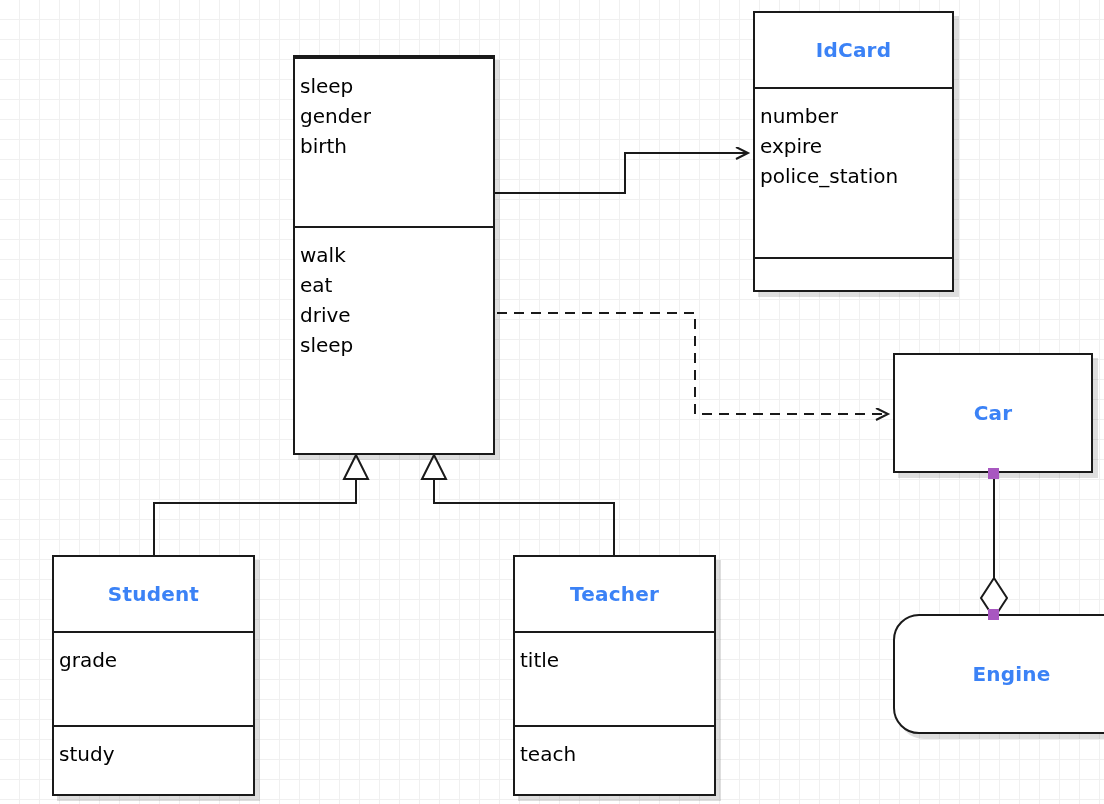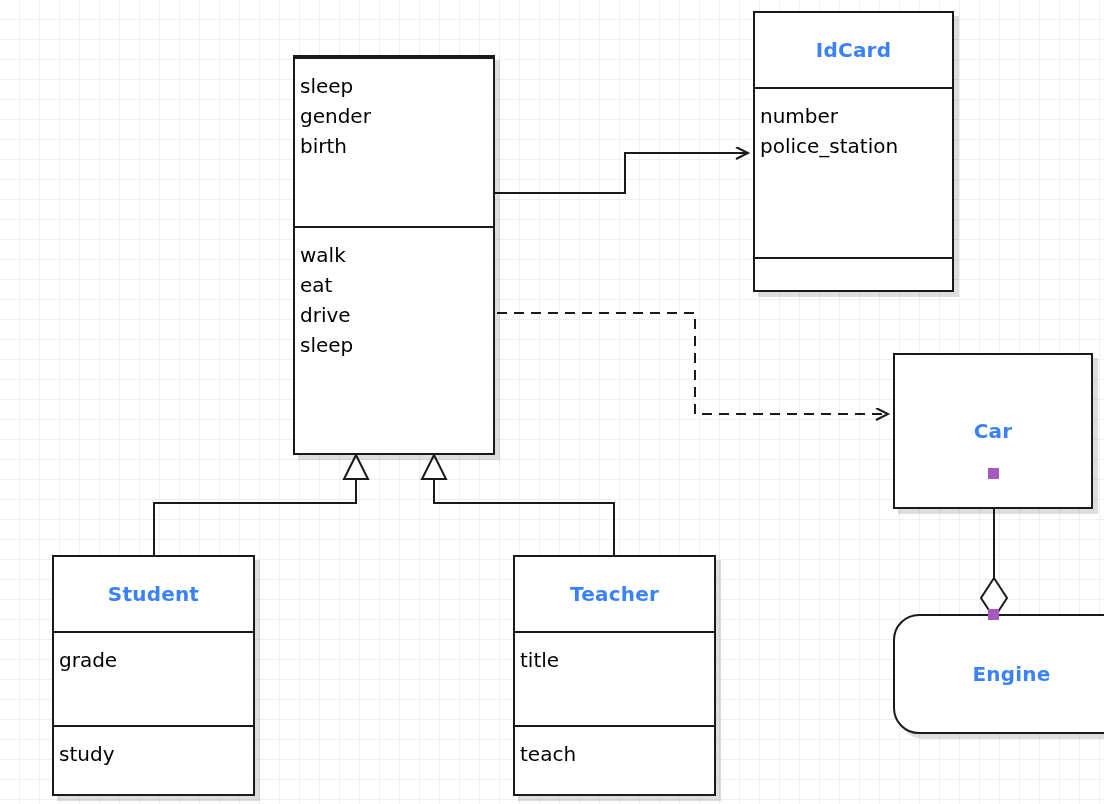--- a/index.html
+++ b/index.html
@@ -109,20 +109,21 @@
       <div class="row">eat</div>
       <div class="row">drive</div>
       <div class="row">sleep</div>
     </div>
   </div>
 
   <div class="uml-class" style="left:753px; top:11px; width:201px; height:281px;">
     <div class="cls-title" style="height:74px;">IdCard</div>
     <div class="compartment" style="height:156px;">
       <div class="row">number</div>
+      <div class="row">expire</div>
       <div class="row">police_station</div>
     </div>
     <div class="compartment empty" style="flex:1 1 auto;"></div>
   </div>
 
   <div class="uml-class" style="left:52px; top:555px; width:203px; height:241px;">
     <div class="cls-title" style="height:74px;border-radius:8px;">Student</div>
     <div class="compartment" style="height:80px;">
       <div class="row">grade</div>
     </div>
@@ -134,21 +135,21 @@
   <div class="uml-class" style="left:513px; top:555px; width:203px; height:241px;">
     <div class="cls-title" style="height:74px;">Teacher</div>
     <div class="compartment" style="height:80px;">
       <div class="row">title</div>
     </div>
     <div class="compartment" style="flex:1 1 auto;">
       <div class="row">teach</div>
     </div>
   </div>
 
-  <div class="uml-class" style="left:893px; top:353px; width:200px; height:156px;">
+  <div class="uml-class" style="left:893px; top:353px; width:200px; height:120px;">
     <div class="cls-title" style="flex:1 1 auto;">Car</div>
   </div>
 
   <div class="uml-class" style="left:893px; top:614px; width:237px; height:120px;border-radius:26px;">
     <div class="cls-title" style="flex:1 1 auto;">Engine</div>
   </div>
 
   <div class="handle" style="left:988px; top:468px;"></div>
   <div class="handle" style="left:988px; top:609px;"></div>
 

